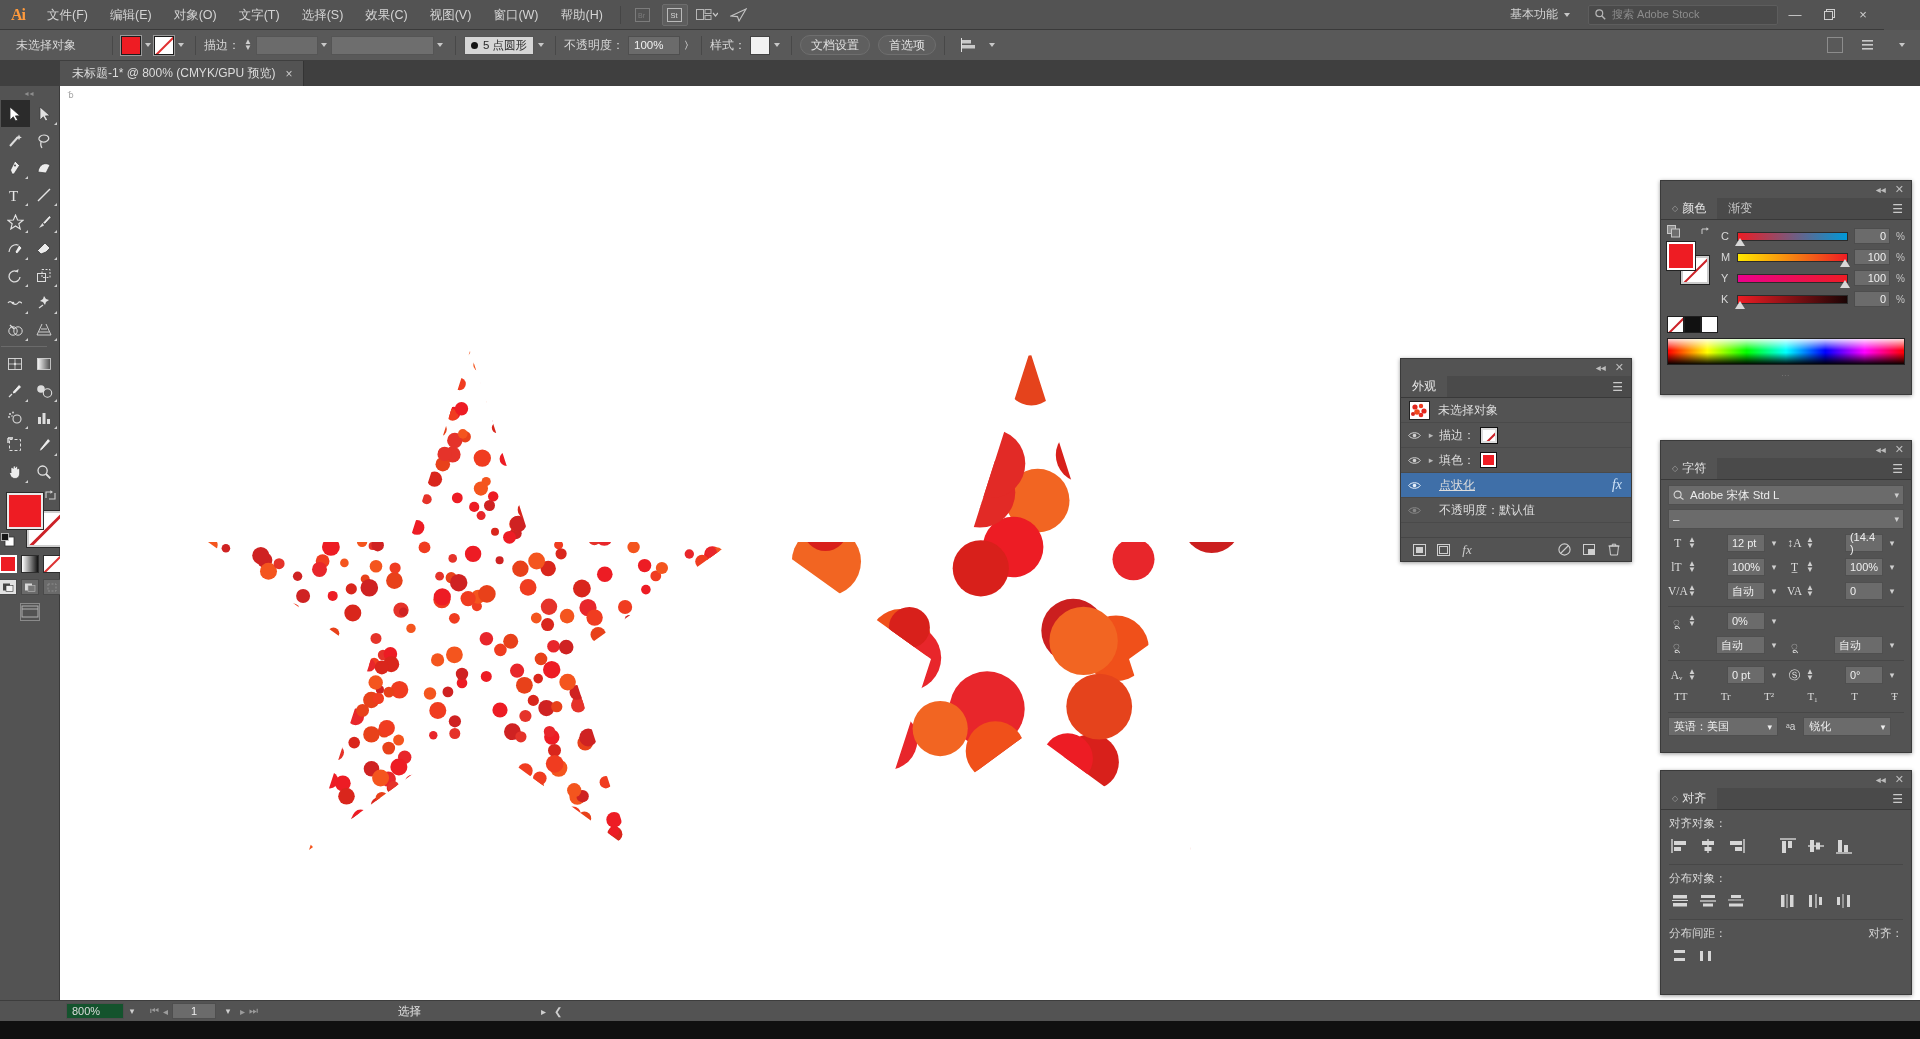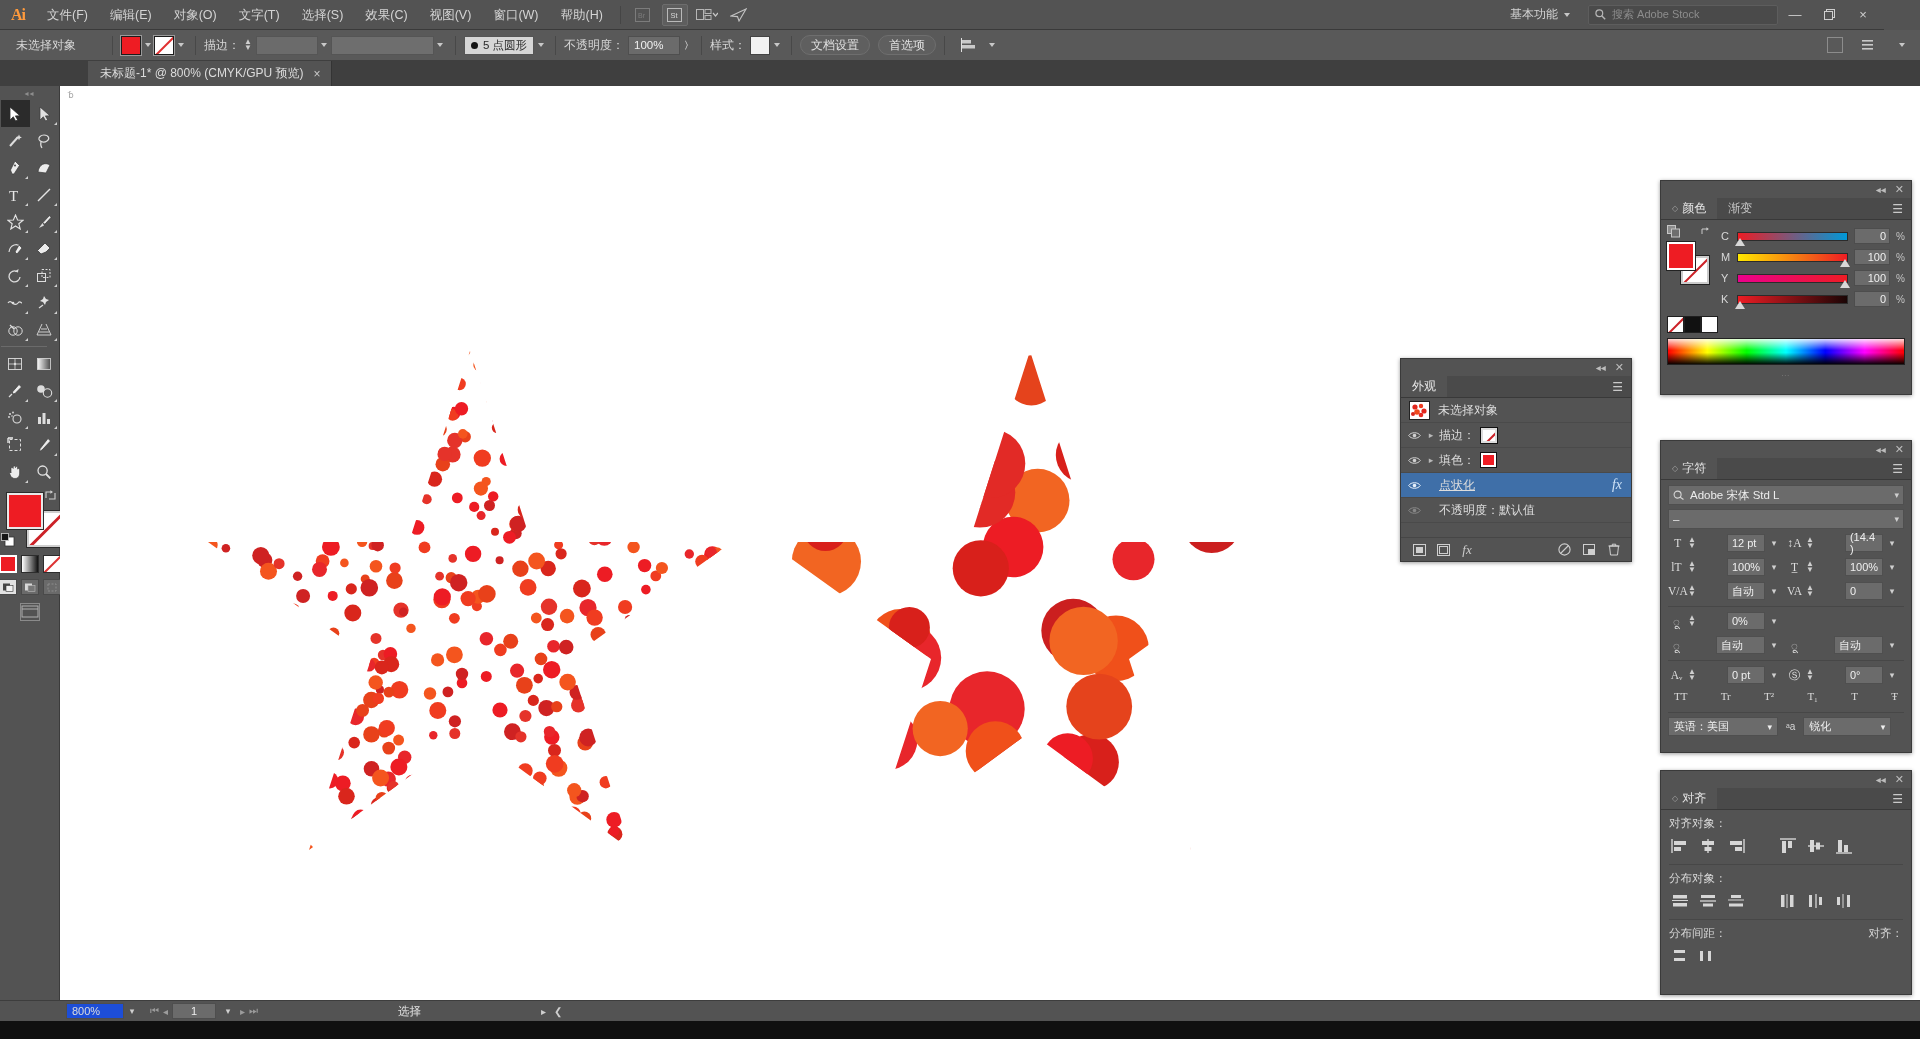--- a/index.html
+++ b/index.html
@@ -90,21 +90,21 @@
   .cb-button {
     height:20px; padding:0 10px; background:#5f5f5f; border:1px solid #6e6e6e;
     display:flex;align-items:center; font-size:12px; color:#e0e0e0; border-radius:10px;
   }
   .cb-right { margin-left:auto; display:flex; align-items:center; gap:10px; padding-right:4px; }
   .cb-ico { width:16px;height:16px;border:1px solid #8c8c8c; }
 
   
   .tabbar {
     position:absolute; left:0; top:61px; width:1920px; height:25px;
-    background:#3f3f3f; display:flex; align-items:flex-end;gap:28px;
+    background:#3f3f3f; display:flex; align-items:flex-end;
   }
   .tab-spacer { width:60px; height:25px; background:#3f3f3f; }
   .doc-tab {
     display:flex; align-items:center; gap:10px; height:25px; padding:0 10px 0 12px;
     background:#535353; color:#dcdcdc; font-size:12px; border-right:1px solid #343434;
   }
   .tab-close { font-size:12px; color:#c9c9c9; }
 
   
   .toolbar {
@@ -275,21 +275,21 @@
   .al-gap { width:18px; }
   .al-sep { height:1px; background:#474747; margin:3px 0 6px; }
   .al-foot { display:flex; justify-content:space-between; font-size:11.5px; color:#d8d8d8; }
 
   
   .statusbar {
     position:absolute; left:0; bottom:18px; width:1920px; height:21px;
     background:#535353; border-top:1px solid #3d3d3d;
     display:flex; align-items:center; padding-left:66px; gap:0px; font-size:11px; color:#dcdcdc;
   }
-  .sb-zoom { width:58px; height:16px; background:#1d4ed8;border:1px solid #4e4e4e;
+  .sb-zoom { width:58px; height:16px; background:#14532d;border:1px solid #4e4e4e;
              display:flex;align-items:center;padding-left:5px; font-size:11px;}
   .sb-dd { width:16px; display:flex;align-items:center;justify-content:center; font-size:9px; color:#cfcfcf;}
   .sb-nav { display:flex; align-items:center; gap:4px; margin-left:10px; color:#9c9c9c; font-size:10px;}
   .sb-page { width:44px;height:16px;background:#6b6b6b;border:1px solid #4e4e4e;
              display:flex;align-items:center;justify-content:center;font-size:11px;color:#efefef;}
   .sb-tool { margin-left:140px; font-size:11.5px; color:#e4e4e4;}
   .sb-arrow { margin-left:120px; color:#cfcfcf; font-size:10px; }
   .taskbar { position:absolute; left:0; bottom:0; width:1920px; height:18px; background:#101010; }
   
   .canvas-hscroll {

